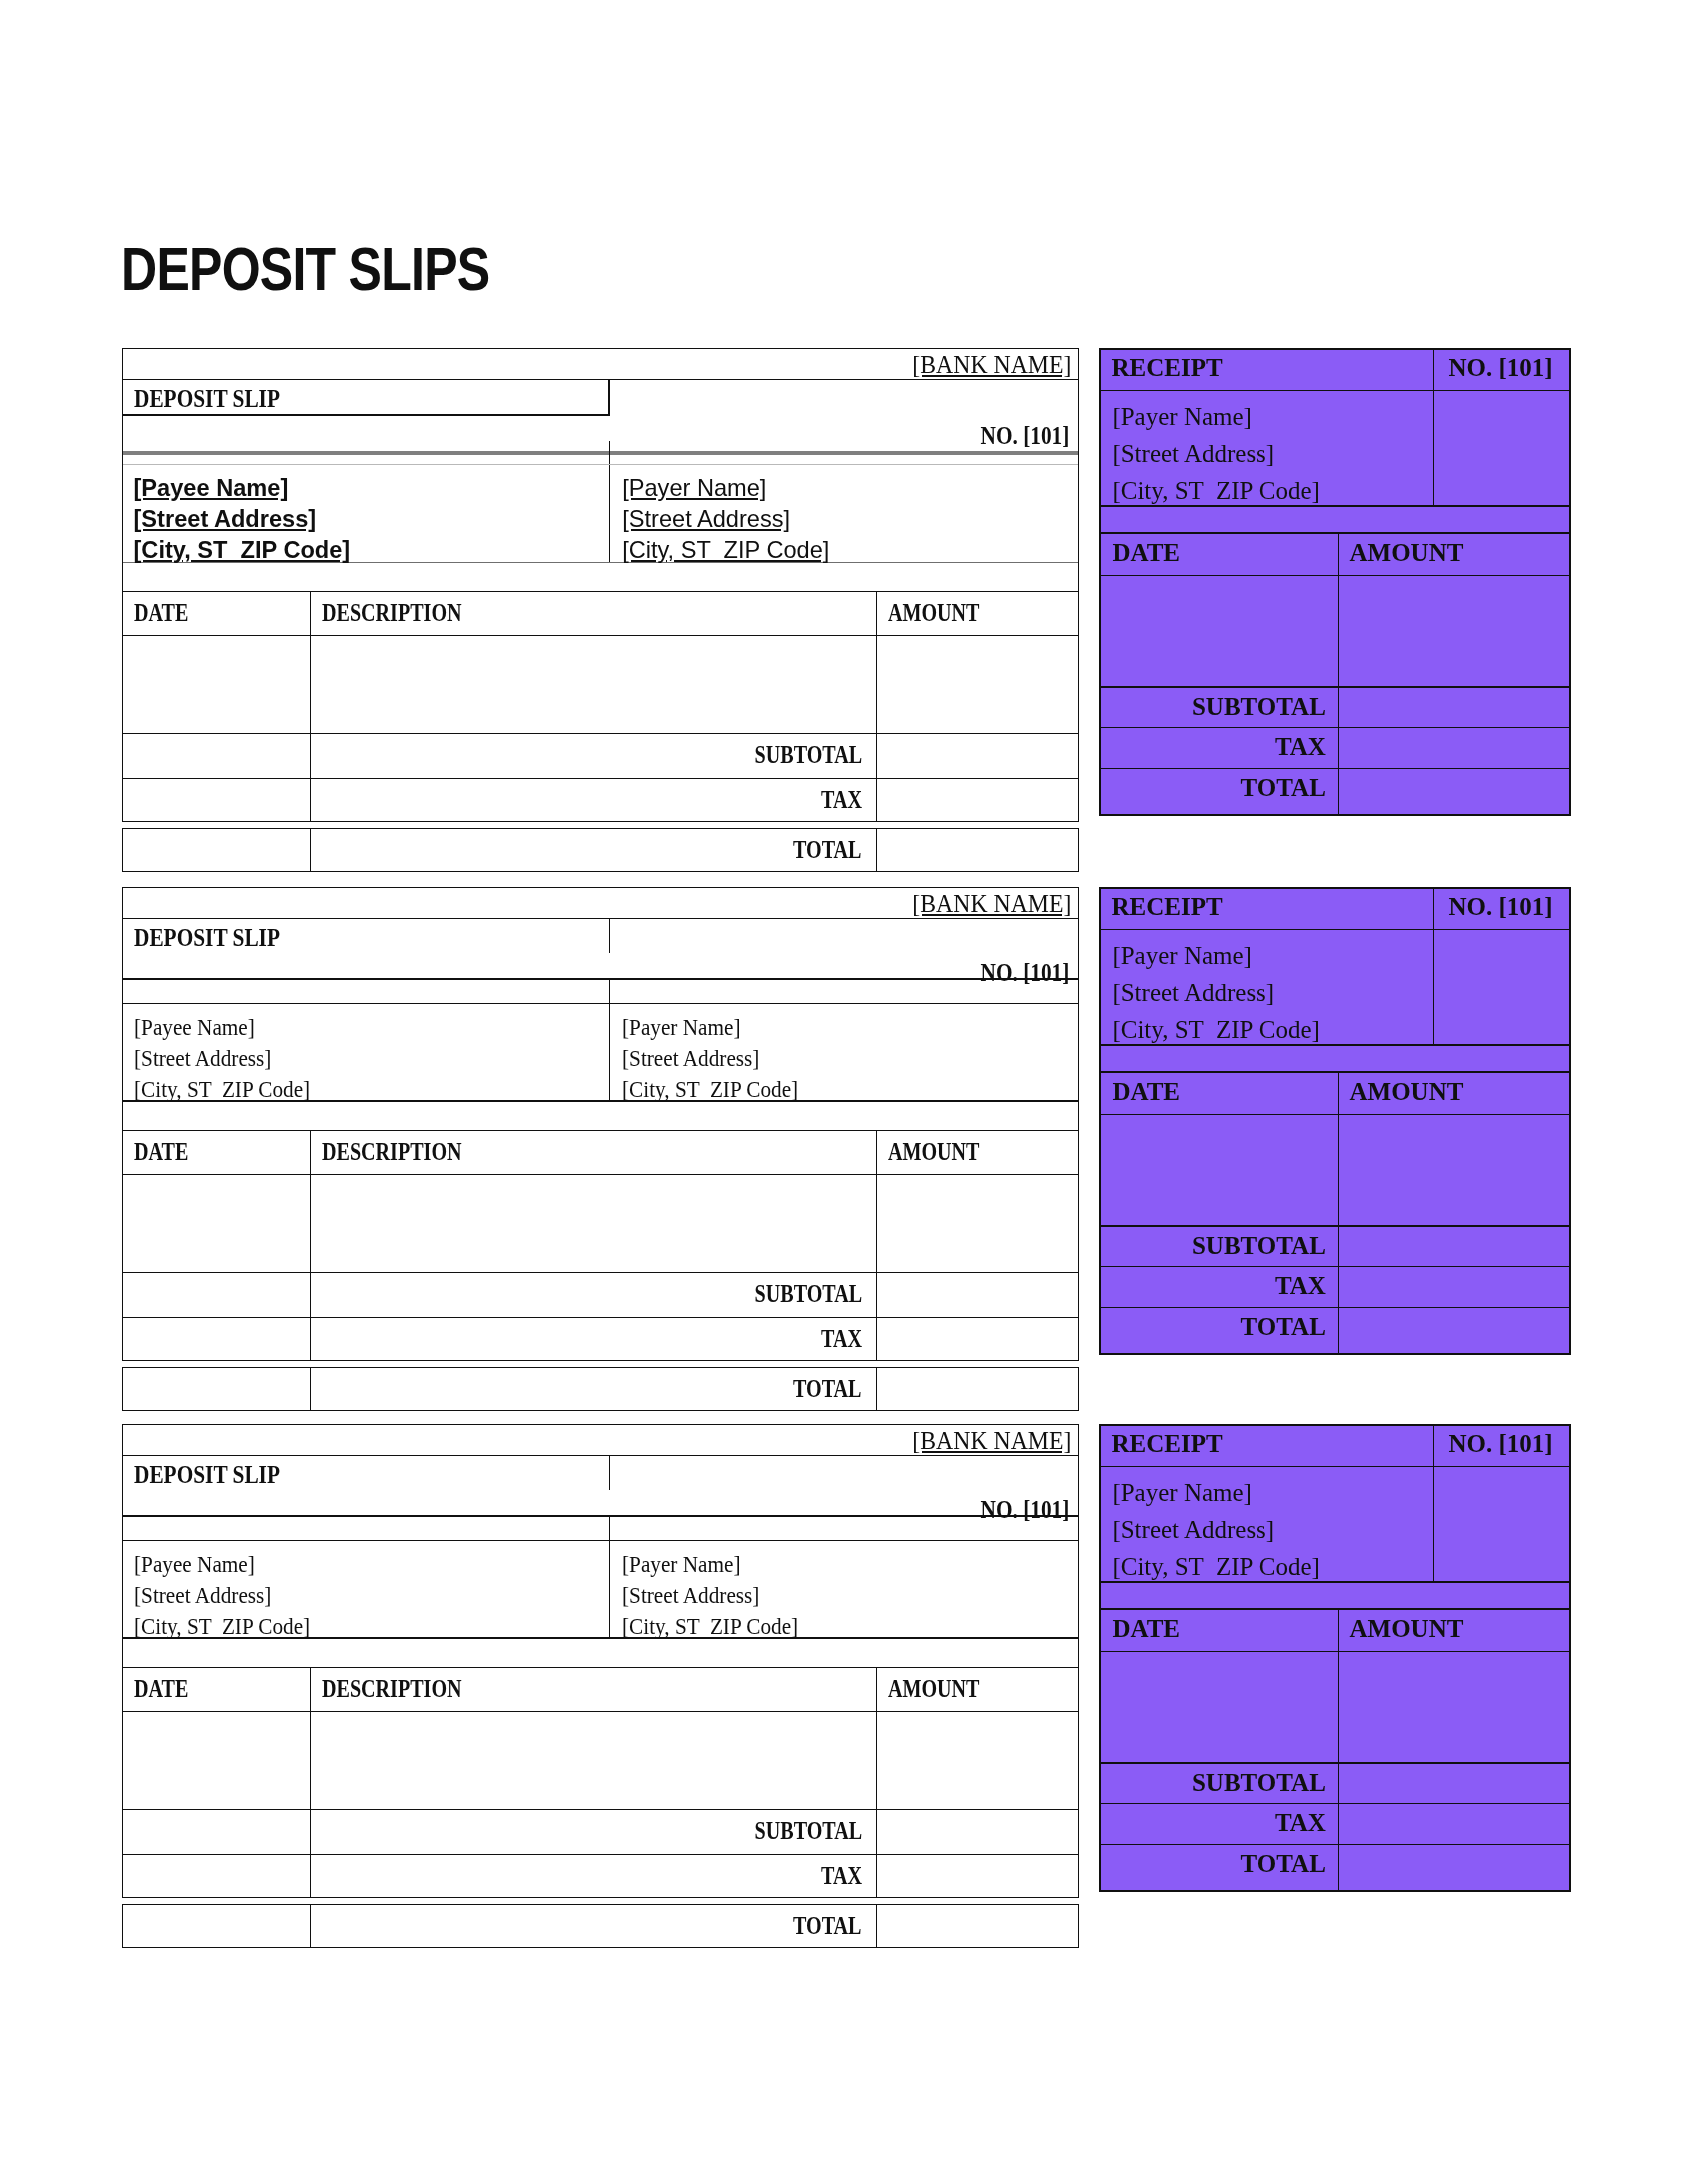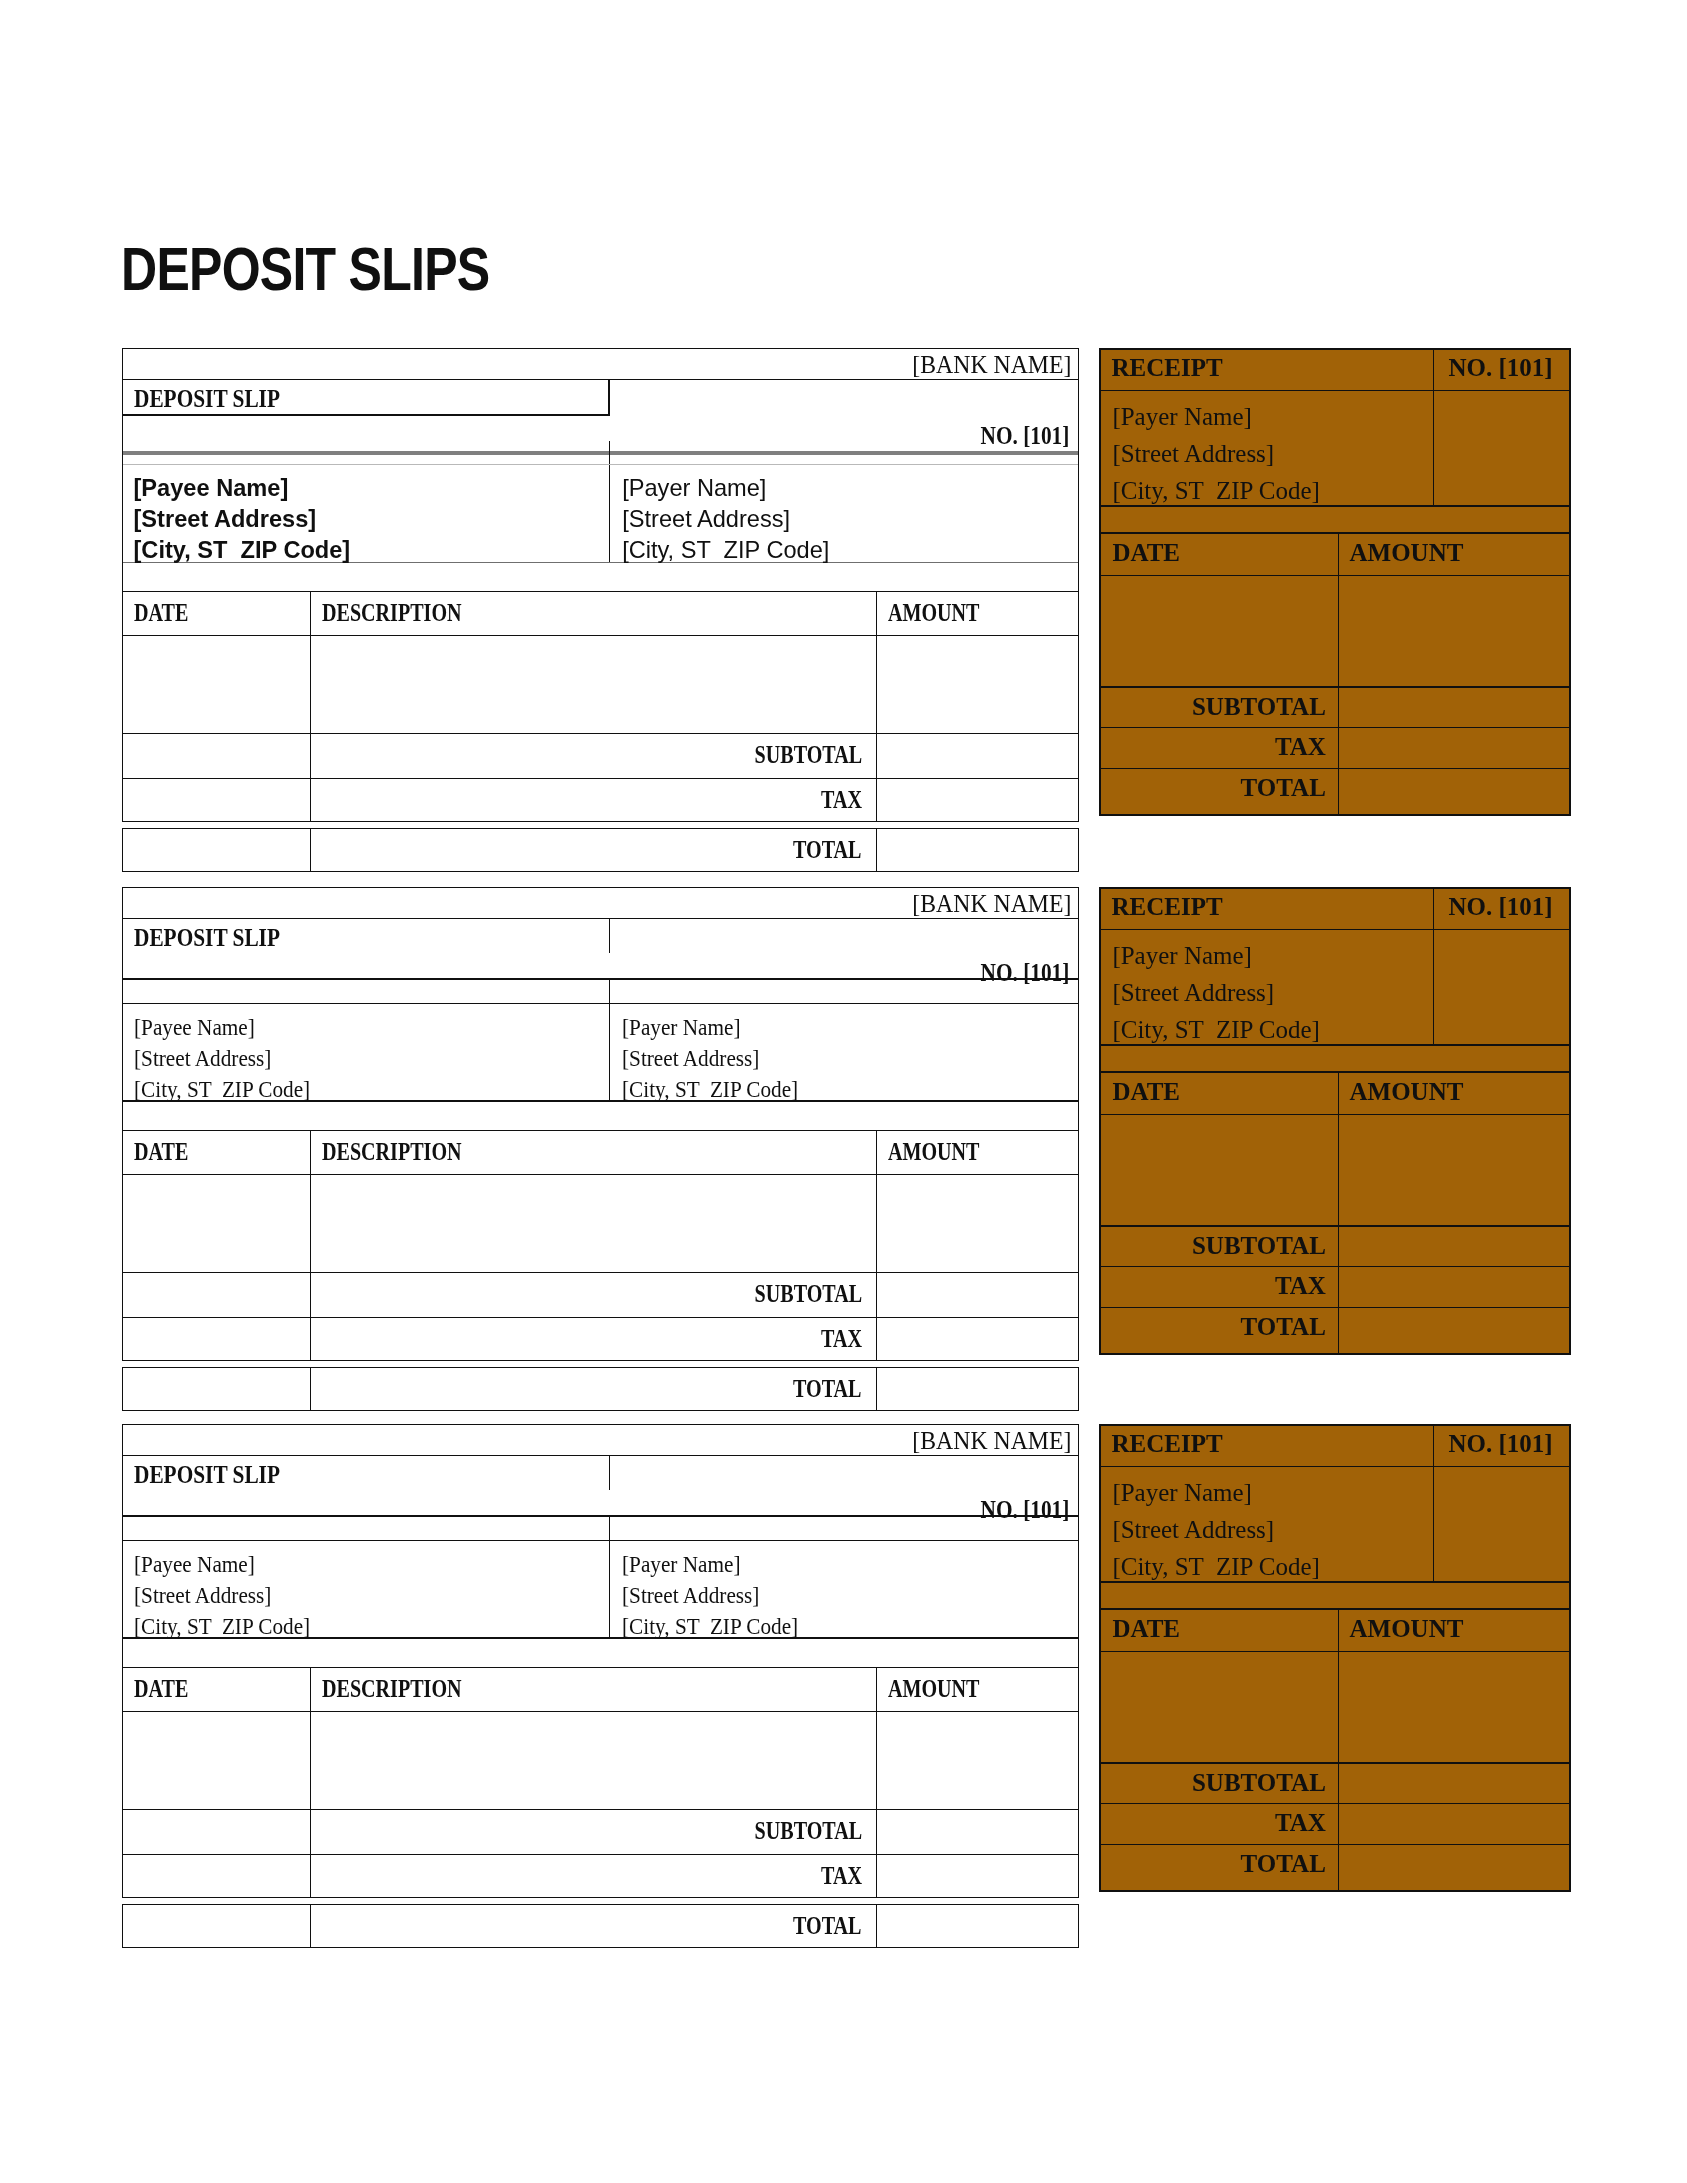--- a/index.html
+++ b/index.html
@@ -6,21 +6,21 @@
   .page{position:relative;width:1687px;height:2184px;background:#fff;
         font-family:"Liberation Serif",serif;color:#101010;overflow:hidden;}
   .title{position:absolute;left:121px;top:234px;font-family:"Liberation Sans",sans-serif;
          font-weight:700;font-size:61px;transform:scaleX(0.82);transform-origin:0 0;
          white-space:nowrap;letter-spacing:-0.9px;}
   .band{position:absolute;left:122px;width:1485px;height:533px;}
   .band1{top:348px}.band2{top:887px}.band3{top:1424px}
 
   
   .slip{position:absolute;left:0;top:0;width:957px;border:1.7px solid #101010;
-        background:#fff;box-sizing:border-box;}
+        background:#fff;box-sizing:border-box;text-decoration:underline;}
   .row{display:flex;box-sizing:border-box;}
   .row > div{box-sizing:border-box;}
   .bank{height:31px;border-bottom:1.7px solid #101010;justify-content:flex-end;
         padding:1.7px 7px 0 0;font-size:25px;}
   .head{height:61px;font-weight:700;font-size:26px;flex-direction:column;}
   .head .cl{width:487px;padding:4.4px 0 0 10.5px;}
   .head .cr{flex:1;text-align:right;padding:4.4px 8.7px 0 0;}
   .b1 .head .cl{border-right:2.6px solid #101010;border-bottom:2.6px solid #101010;}
   .b1 .head .cr{border-bottom:4.4px solid #7f7f7f;}
   .b23 .head{border-bottom:2.6px solid #101010;}
@@ -48,21 +48,21 @@
   .sub .c2{text-align:right;padding-right:14px;font-weight:700;}
   .taxr{height:42px;font-size:24.5px;}
   .taxr .c2{text-align:right;padding-right:14px;font-weight:700;}
   .slip-total{position:absolute;left:0;top:480px;width:957px;height:44px;
               border:1.7px solid #101010;display:flex;box-sizing:border-box;font-size:24.5px;}
   .slip-total > div{box-sizing:border-box;}
   .slip-total .c2{text-align:right;padding-right:14px;font-weight:700;}
 
   
   .receipt{position:absolute;left:977px;top:0;width:472px;border:2.6px solid #101010;
-           background:#a16207;box-sizing:border-box;font-size:25px;}
+           background:#8b5cf6;box-sizing:border-box;font-size:25px;}
   .ra{height:41px;border-bottom:1.7px solid #101010;font-weight:700;}
   .ra .cl{width:333px;border-right:1.7px solid #101010;padding:4.4px 0 0 10.5px;}
   .ra .cr{flex:1;text-align:center;padding:4.4px 3.5px 0 1.7px;}
   .rb{height:116px;border-bottom:2.6px solid #101010;}
   .rb .cl{width:333px;border-right:1.7px solid #101010;padding:7px 0 0 11.4px;}
   .rb .cr{flex:1;}
   .rb .ln{font-size:25px;line-height:37px;}
   .rc{height:27px;border-bottom:2.6px solid #101010;}
   .rd{height:42px;border-bottom:1.7px solid #101010;font-weight:700;}
   .rd .cl{width:238px;border-right:1.7px solid #101010;padding:5.2px 0 0 11.4px;}

